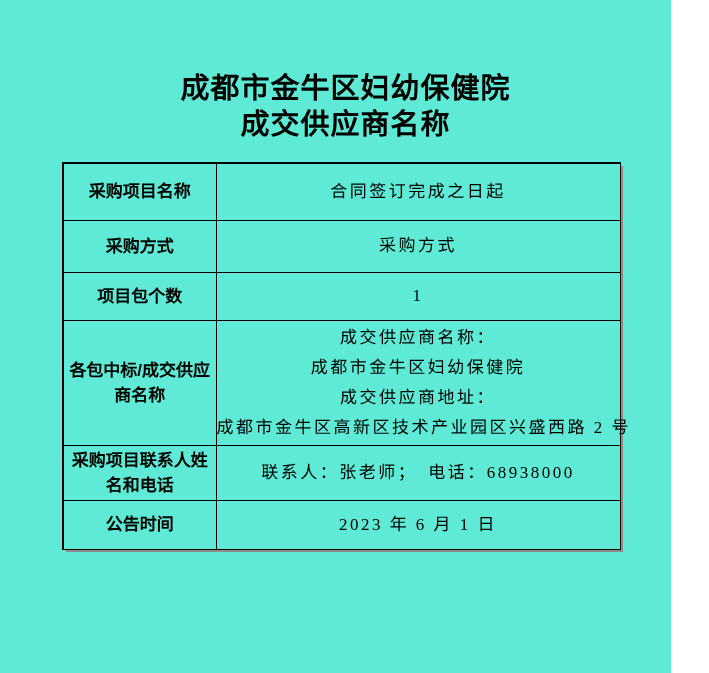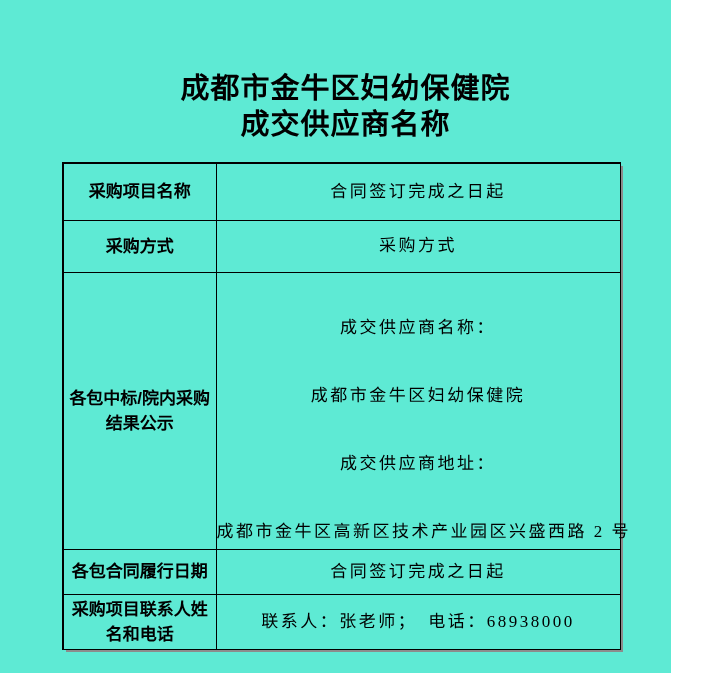--- a/index.html
+++ b/index.html
@@ -54,21 +54,21 @@
     line-height: 25px;
     letter-spacing: 0;
     padding: 2px 1px;
   }
   td.value-cell {
     font-family: "Liberation Serif", serif;
     font-size: 17px;
     letter-spacing: 2.5px;
     line-height: 24px;
   }
-  .value-line { line-height: 30px; white-space: nowrap; margin-top: 38px; }
+  .value-line { line-height: 30px; white-space: nowrap; }
   tr.r1 { height: 57px; }
   tr.r2 { height: 52px; }
   tr.r3 { height: 48px; }
   tr.r4 { height: 122px; }
   tr.r5 { height: 45px; }
   tr.r6 { height: 55px; }
   tr.r7 { height: 49px; }
 </style>
 </head>
 <body>
@@ -88,34 +88,38 @@
       </colgroup>
       <tbody>
         <tr class="r1">
           <td class="label-cell">采购项目名称</td>
           <td class="value-cell">合同签订完成之日起</td>
         </tr>
         <tr class="r2">
           <td class="label-cell">采购方式</td>
           <td class="value-cell">采购方式</td>
         </tr>
+        <tr class="r3">
+          <td class="label-cell">项目包个数</td>
+          <td class="value-cell">1</td>
+        </tr>
         <tr class="r4">
-          <td class="label-cell">各包中标/院内采购结果公示</td>
+          <td class="label-cell">各包中标/成交供应商名称</td>
           <td class="value-cell">
             <div class="value-line">成交供应商名称：</div>
             <div class="value-line">成都市金牛区妇幼保健院</div>
             <div class="value-line">成交供应商地址：</div>
             <div class="value-line">成都市金牛区高新区技术产业园区兴盛西路 2 号</div>
           </td>
         </tr>
-        <tr class="r5">
-          <td class="label-cell">各包合同履行日期</td>
-          <td class="value-cell">合同签订完成之日起</td>
-        </tr>
         <tr class="r6">
           <td class="label-cell">采购项目联系人姓名和电话</td>
           <td class="value-cell">联系人：张老师；　电话：68938000</td>
+        </tr>
+        <tr class="r7">
+          <td class="label-cell">公告时间</td>
+          <td class="value-cell">2023 年 6 月 1 日</td>
         </tr>
       </tbody>
     </table>
 
   </div>
 </div>
 
 </body></html>

